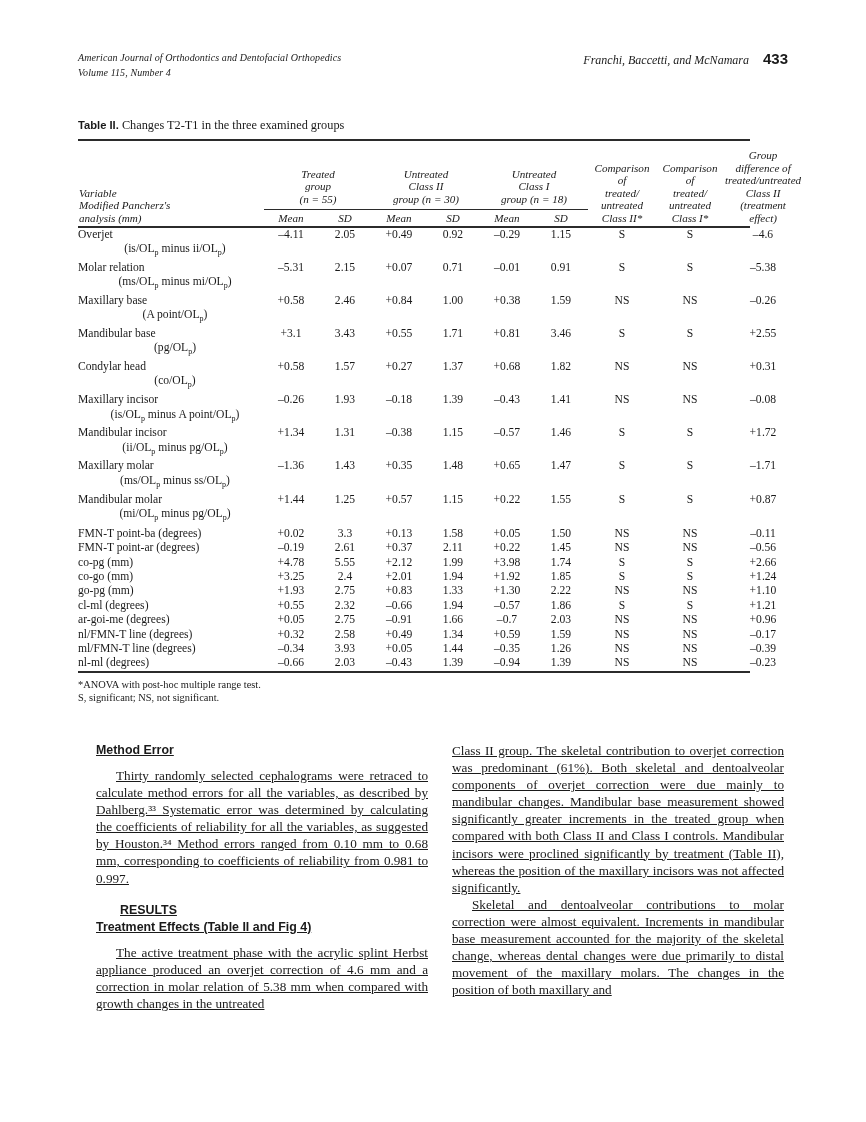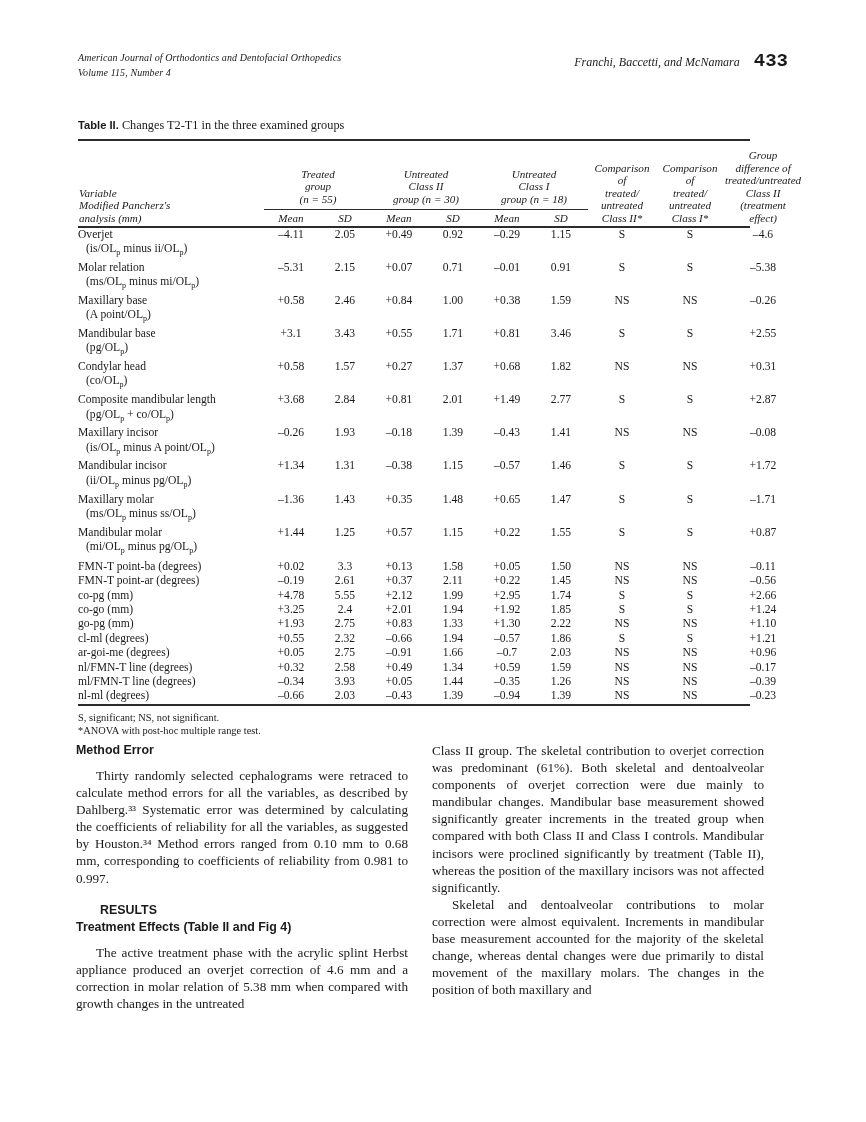--- a/index.html
+++ b/index.html
@@ -40,22 +40,22 @@
     display: flex;
     align-items: baseline;
     gap: 14px;
   }
   .runhead-authors {
     font-style: italic;
     font-size: 12px;
   }
   .runhead-page {
     font-weight: bold;
-    font-size: 19px;
-    font-family: Liberation Mono, monospace;
+    font-size: 15px;
+    font-family: Liberation Sans, sans-serif;
   }
 
   
   .table-wrap {
     position: absolute;
     left: 78px; top: 118px;
     width: 672px;
   }
   .table-caption {
     font-size: 12.3px;
@@ -117,44 +117,46 @@
   tr.drow td.v { text-align: center; }
   tr.drow td.label { text-align: left; }
   tr.drow td.g { text-align: center; }
 
   .sub2 {
     display: block;
     padding-left: 8px;
     font-size: 11.6px;
     line-height: 14.4px;
     white-space: nowrap;
+    text-align: center;
   }
   sub { font-size: 8px; }
   .section-head {
     font-style: italic;
     font-size: 11.4px;
     line-height: 14.4px;
     padding-top: 7px !important;
   }
   .indent1 { padding-left: 11px; }
   .pad-after-sec td { padding-top: 1px !important; }
 
   .tbl-notes {
     font-size: 10.4px;
     line-height: 13.2px;
     margin-top: 5px;
   }
 
   
   .body-cols {
     position: absolute;
-    left: 76px; top: 742px;
+    left: 96px; top: 742px;
     width: 700px;
     display: flex;
     gap: 24px;
+    text-decoration: underline;
   }
   .col { width: 332px; }
   .sec-title {
     font-family: "Liberation Sans", sans-serif;
     font-weight: bold;
     font-size: 12.4px;
     line-height: 17px;
     margin: 0 0 8px 0;
   }
   .sec-title.tight { margin-bottom: 0; }
@@ -344,32 +346,20 @@
             <td class="v">1.57</td>
             <td class="v">+0.27</td>
             <td class="v">1.37</td>
             <td class="v">+0.68</td>
             <td class="v">1.82</td>
             <td class="g">NS</td>
             <td class="g">NS</td>
             <td class="g">+0.31</td>
           </tr>
           <tr class="drow">
-            <td class="label"><span>Composite mandibular length</span><span class="sub2">(pg/OL<sub>p</sub> + co/OL<sub>p</sub>)</span></td>
-            <td class="v">+3.68</td>
-            <td class="v">2.84</td>
-            <td class="v">+0.81</td>
-            <td class="v">2.01</td>
-            <td class="v">+1.49</td>
-            <td class="v">2.77</td>
-            <td class="g">S</td>
-            <td class="g">S</td>
-            <td class="g">+2.87</td>
-          </tr>
-          <tr class="drow">
             <td class="label"><span>Maxillary incisor</span><span class="sub2">(is/OL<sub>p</sub> minus A point/OL<sub>p</sub>)</span></td>
             <td class="v">–0.26</td>
             <td class="v">1.93</td>
             <td class="v">–0.18</td>
             <td class="v">1.39</td>
             <td class="v">–0.43</td>
             <td class="v">1.41</td>
             <td class="g">NS</td>
             <td class="g">NS</td>
             <td class="g">–0.08</td>
@@ -433,21 +423,21 @@
             <td class="g">NS</td>
             <td class="g">NS</td>
             <td class="g">–0.56</td>
           </tr>
           <tr class="drow">
             <td class="label indent1"><span>co-pg (mm)</span></td>
             <td class="v">+4.78</td>
             <td class="v">5.55</td>
             <td class="v">+2.12</td>
             <td class="v">1.99</td>
-            <td class="v">+2.95</td>
+            <td class="v">+3.98</td>
             <td class="v">1.74</td>
             <td class="g">S</td>
             <td class="g">S</td>
             <td class="g">+2.66</td>
           </tr>
           <tr class="drow">
             <td class="label indent1"><span>co-go (mm)</span></td>
             <td class="v">+3.25</td>
             <td class="v">2.4</td>
             <td class="v">+2.01</td>
@@ -529,22 +519,22 @@
             <td class="g">NS</td>
             <td class="g">NS</td>
             <td class="g">–0.23</td>
           </tr>
         </tbody>
     </table>
 
     <div class="rule-bot"></div>
 
     <div class="tbl-notes">
+      <div>*ANOVA with post-hoc multiple range test.</div>
       <div>S, significant; NS, not significant.</div>
-      <div>*ANOVA with post-hoc multiple range test.</div>
     </div>
   </div>
 
   <div class="body-cols">
     <div class="col">
       <h3 class="sec-title">Method Error</h3>
       <p class="para indent">Thirty randomly selected cephalograms were retraced to calculate method errors for all the variables, as described by Dahlberg.³³ Systematic error was determined by calculating the coefficients of reliability for all the variables, as suggested by Houston.³⁴ Method errors ranged from 0.10 mm to 0.68 mm, corresponding to coefficients of reliability from 0.981 to 0.997.</p>
       <h3 class="sec-title tight gap-before">RESULTS</h3>
       <h3 class="sec-title">Treatment Effects (Table II and Fig 4)</h3>
       <p class="para indent">The active treatment phase with the acrylic splint Herbst appliance produced an overjet correction of 4.6 mm and a correction in molar relation of 5.38 mm when compared with growth changes in the untreated</p>

